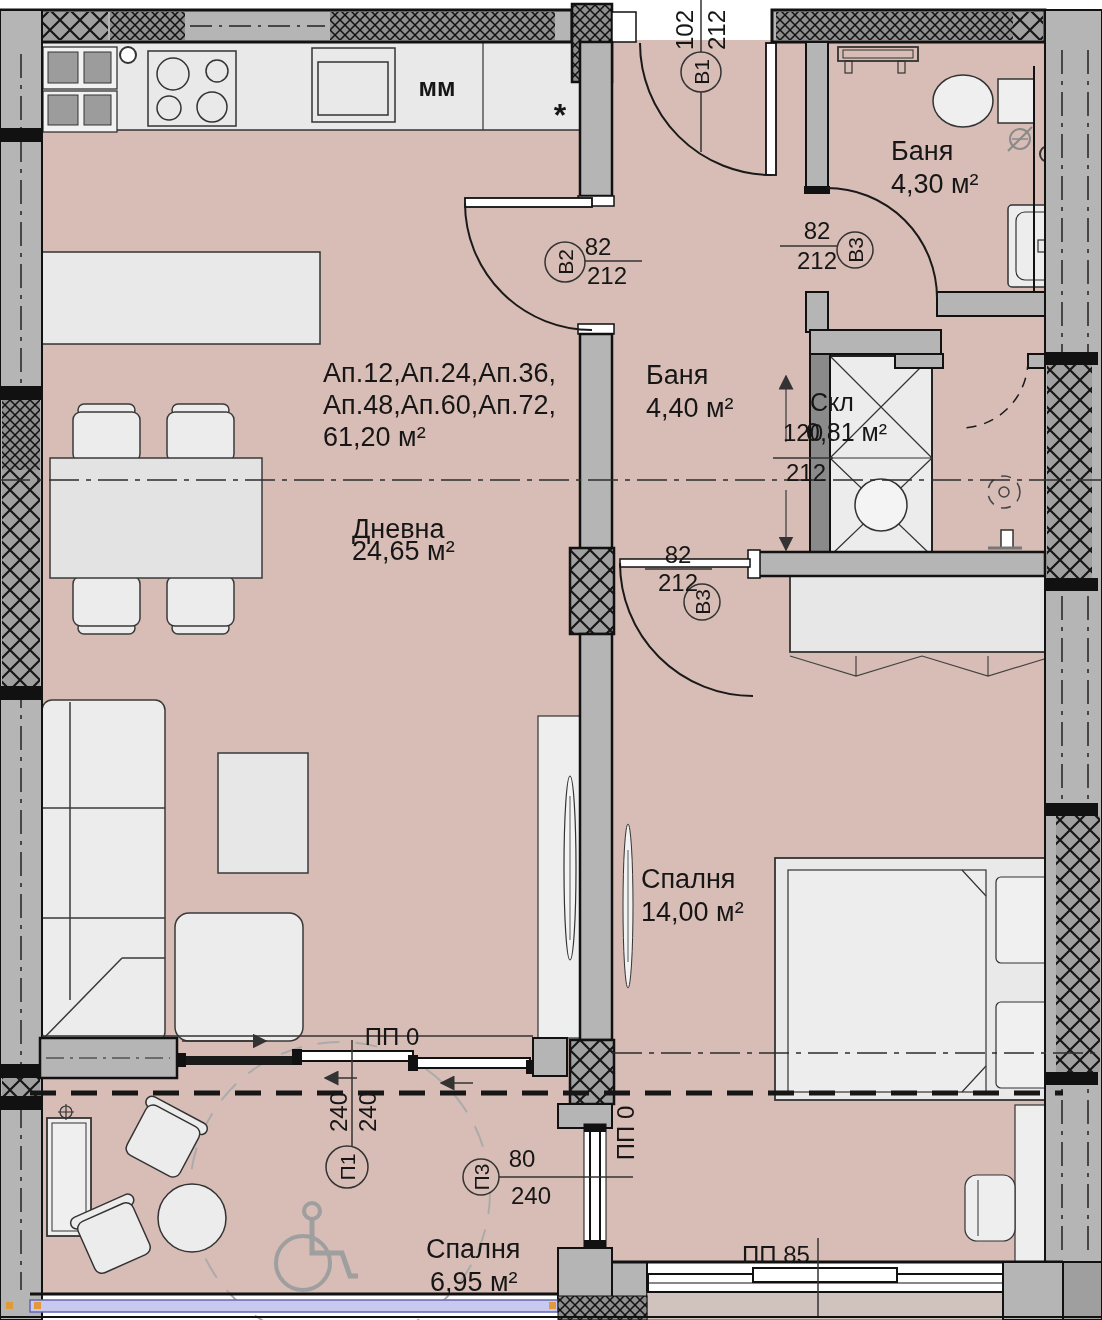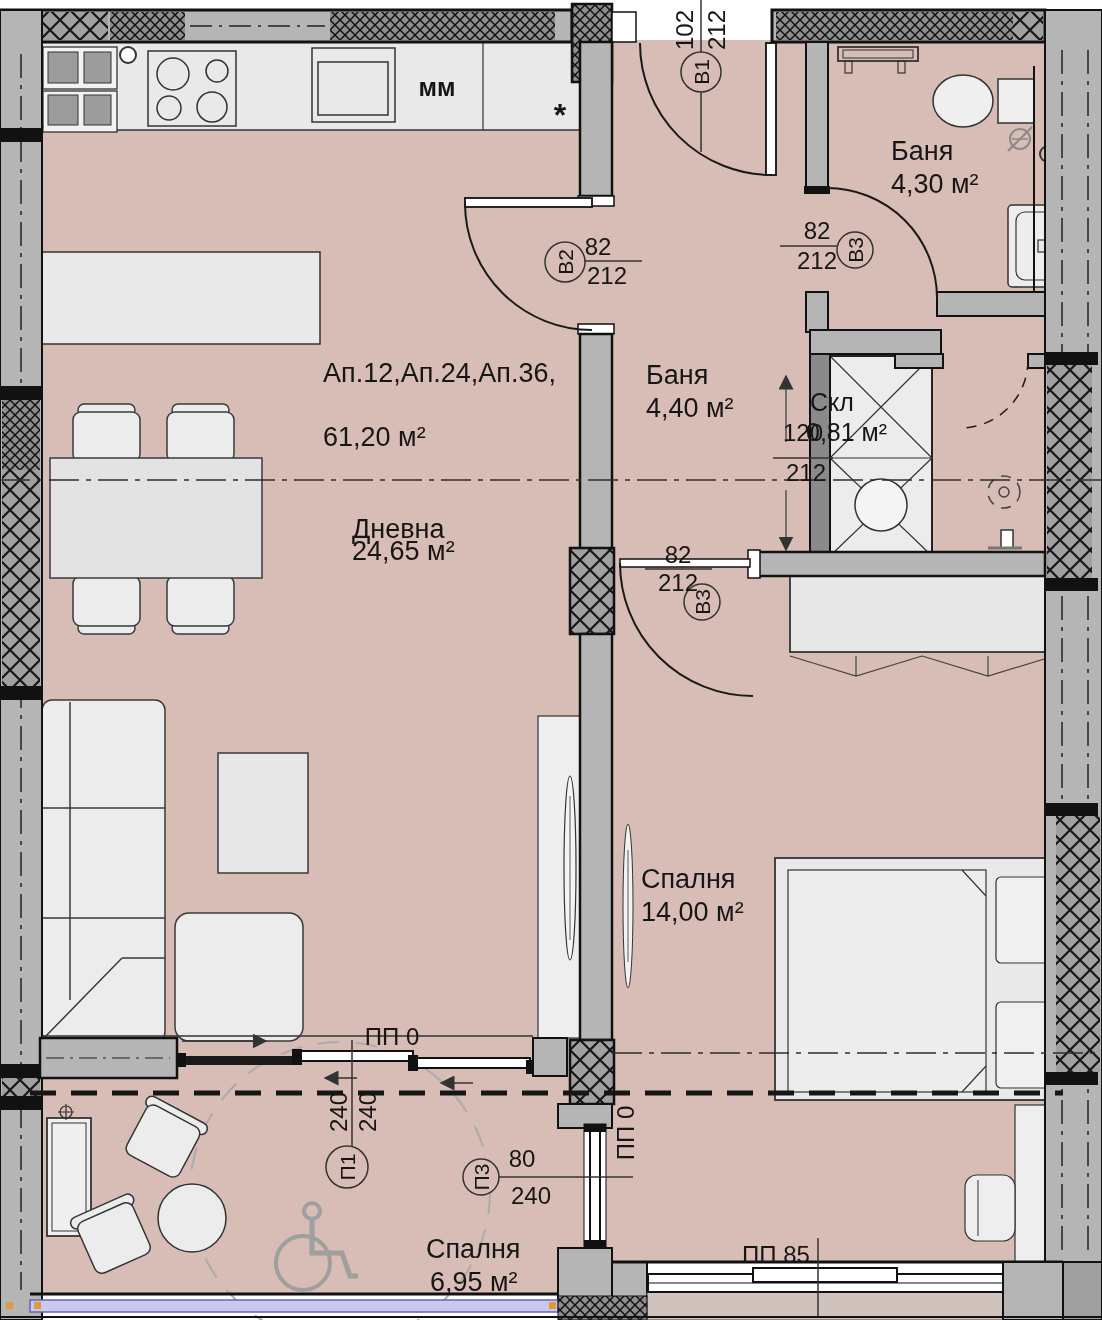--- a/index.html
+++ b/index.html
@@ -313,20 +313,21 @@
   </g>
 
   <g stroke="#2c2c2c" fill="none">
     <line x1="0" y1="480" x2="1102" y2="480" stroke-width="1.5" stroke-dasharray="30,7,5,7"></line>
     <line x1="612" y1="1053" x2="1100" y2="1053" stroke-width="1.5" stroke-dasharray="30,7,5,7"></line>
     <line x1="30" y1="1093" x2="1063" y2="1093" stroke="#161616" stroke-width="5" stroke-dasharray="26,15"></line>
   </g>
 </svg>
 
   <div class="lbl f27" style="left:323px;top:360px">Ап.12,Ап.24,Ап.36,</div>
+  <div class="lbl f27" style="left:323px;top:392px">Ап.48,Ап.60,Ап.72,</div>
   <div class="lbl f27" style="left:323px;top:424px">61,20 м²</div>
 
   <div class="lbl f27" style="left:352px;top:516px">Дневна</div>
   <div class="lbl f27" style="left:352px;top:538px">24,65 м²</div>
 
   <div class="lbl f27" style="left:646px;top:362px">Баня</div>
   <div class="lbl f27" style="left:646px;top:395px">4,40 м²</div>
 
   <div class="lbl f27" style="left:891px;top:138px">Баня</div>
   <div class="lbl f27" style="left:891px;top:171px">4,30 м²</div>

